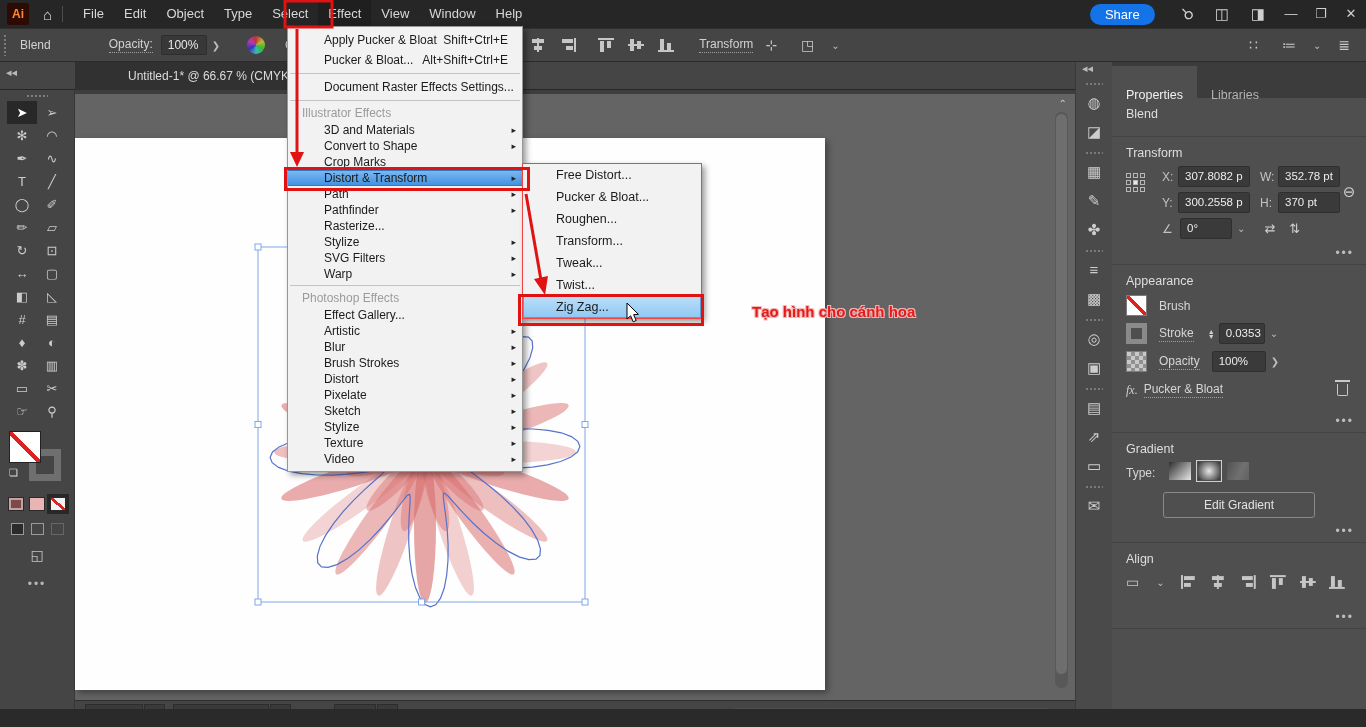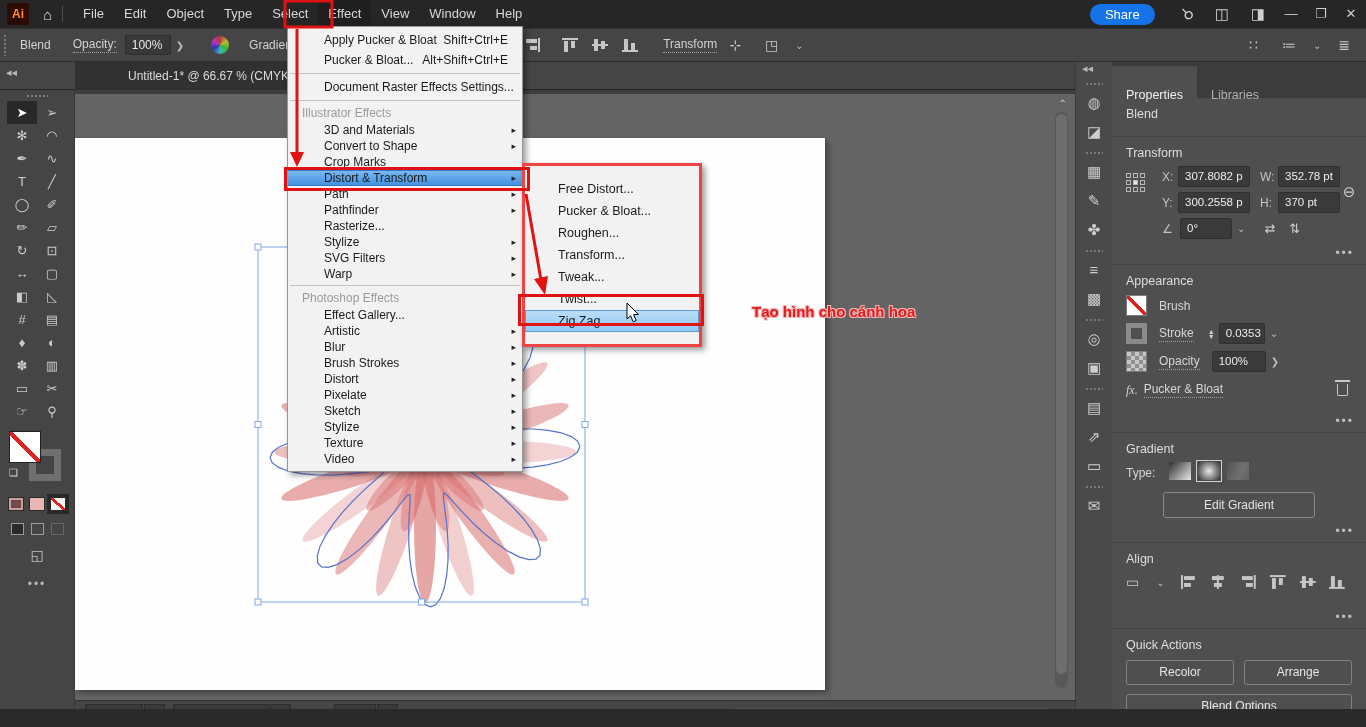--- a/index.html
+++ b/index.html
@@ -81,22 +81,22 @@
   
   .menu{position:absolute;left:287px;top:26px;width:236px;background:#f2f2f2;border:1px solid #979797;
         box-shadow:3px 3px 6px rgba(0,0,0,.4);padding:3px 0 4px 0;z-index:40;color:#1b1b1b}
   .mitem{height:16px;line-height:16px;display:flex;align-items:center;padding:0 8px 0 36px;position:relative;font-size:12px}
   .mitem.tall{height:20px;line-height:20px}
   .mhead{height:18px;line-height:18px;padding-left:14px;color:#9b9b9b;font-size:12px}
   .msep{height:1px;background:#c4c4c4;margin:3px 2px}
   .msc{margin-left:auto;padding-right:6px}
   .marrow{position:absolute;right:6px;font-size:9px;color:#222}
   .mhl{background:linear-gradient(#7ab8f0,#4292e2);border-top:1px solid #2f7cc4;border-bottom:1px solid #2f7cc4}
-  .submenu{position:absolute;left:522px;top:163px;width:180px;background:#f2f2f2;border:3px solid #ef4444;
-           box-shadow:3px 3px 6px rgba(0,0,0,.4);padding:12px 0;z-index:41;color:#1b1b1b}
+  .submenu{position:absolute;left:522px;top:163px;width:180px;background:#f2f2f2;border:1px solid #ef4444;
+           box-shadow:3px 3px 6px rgba(0,0,0,.4);padding:0 0;z-index:41;color:#1b1b1b}
   .smitem{height:22px;line-height:22px;padding-left:33px;font-size:12.5px}
   .smitem.shl{background:linear-gradient(#bcdef8,#8ec8f4);box-shadow:inset 0 0 0 1px #5a9fd4}
 
   
   #redoverlay{position:absolute;left:0;top:0;width:1366px;height:727px;z-index:90;pointer-events:none}
   .annotation{position:absolute;left:752px;top:303px;z-index:95;font-size:15px;font-weight:bold;color:#e31b1b;
      pointer-events:none;text-shadow:-1px -1px 0 #f4b6b6,1px -1px 0 #f4b6b6,-1px 1px 0 #f4b6b6,1px 1px 0 #f4b6b6}
 
   
   .dockstrip{position:absolute;left:1075px;top:62px;width:37px;height:665px;background:#4a4a4a;
@@ -219,21 +219,21 @@
       <div class="ticon">◨</div>
       <div class="wbtn">—</div>
       <div class="wbtn">❐</div>
       <div class="wbtn">✕</div>
     </div>
   </div>
 
   <div class="optionsbar">
     <div class="gripdots"></div>
     <div class="ob-label">Blend</div>
-    <div class="ob-label dotted" style="margin-left:22px">Opacity:</div>
+    <div class="ob-label dotted" style="margin-left:58px">Opacity:</div>
     <div class="field" style="width:46px;margin-left:8px">100%</div>
     <div class="chev">❯</div>
     <div class="colorwheel"></div>
     <div class="ob-label" style="margin-left:20px">Gradient</div>
     <div style="display:flex;align-items:center;margin-left:162px">
       <svg class="alicon">
           <use href="#al-left"></use>
         </svg>
       <svg class="alicon">
           <use href="#al-ch"></use>
@@ -624,28 +624,20 @@
         <svg class="alicon">
             <use href="#al-cv"></use>
           </svg>
         <svg class="alicon">
             <use href="#al-bottom"></use>
           </svg>
       </div>
       <div class="more">•••</div>
     </div>
 
-    <div class="psec" style="border-bottom:none">
-      <div class="ptitle">Quick Actions</div>
-      <div class="qbtns">
-        <div class="qbtn">Recolor</div>
-        <div class="qbtn">Arrange</div>
-      </div>
-      <div class="qbtn wide">Blend Options</div>
-    </div>
     <div class="panel-scroll">⌄</div>
   </div>
 
   <div class="statusbar">
     <span class="sb-field" style="width:58px;margin-left:10px">66.67%</span>
     <span class="sb-chev">⌄</span>
     <span class="sb-field" style="width:96px;margin-left:8px">0°</span>
     <span class="sb-chev">⌄</span>
     <span class="navico" style="margin-left:14px">«</span>
     <span class="navico">‹</span>

